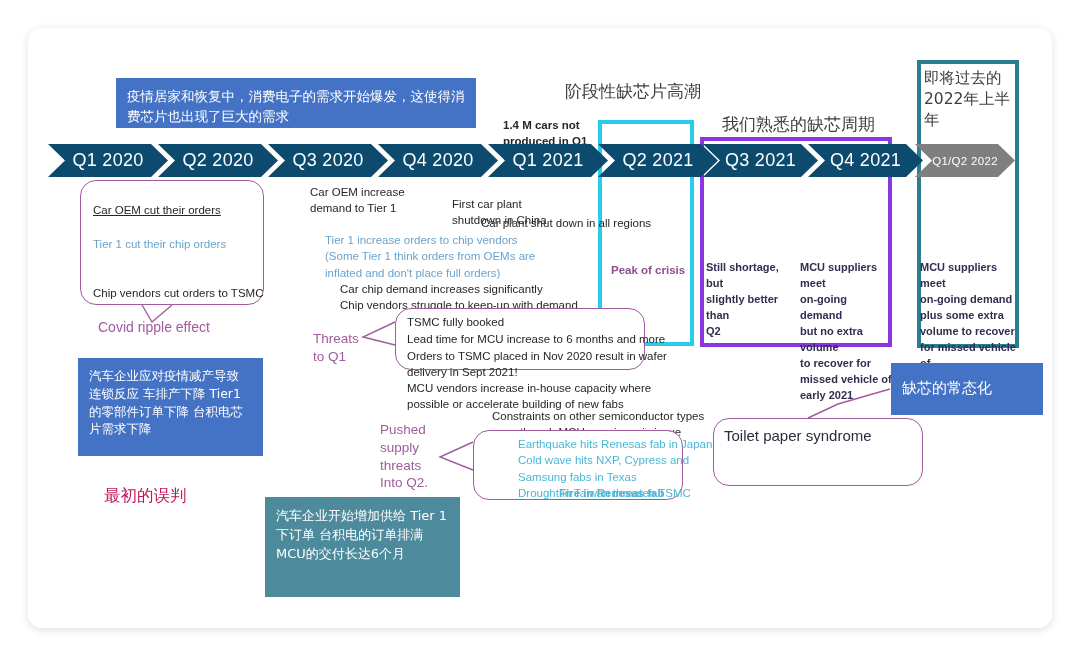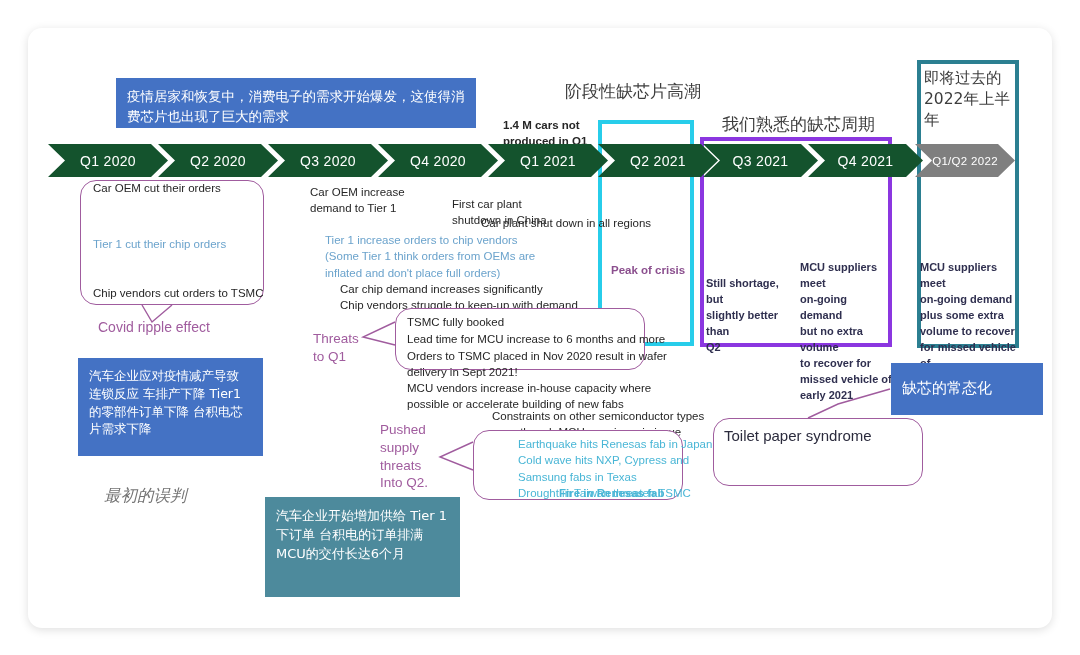--- a/index.html
+++ b/index.html
@@ -10,23 +10,23 @@
   #canvas{position:absolute;left:0;top:0;width:1080px;height:655px;background:#ffffff;}
 
   .card{
     position:absolute;left:28px;top:28px;width:1024px;height:600px;
     background:#ffffff;border-radius:14px;
     box-shadow:0 2px 10px rgba(0,0,0,0.13);
   }
 
   
   .chev{
-    position:absolute;height:33px;background:#14532d;
+    position:absolute;height:33px;background:#0c4a6e;
     display:flex;align-items:center;justify-content:center;
-    color:#ffffff;font-size:14px;letter-spacing:.3px;white-space:nowrap;
+    color:#ffffff;font-size:18px;letter-spacing:.3px;white-space:nowrap;
     clip-path:polygon(0 0, calc(100% - 17px) 0, 100% 50%, calc(100% - 17px) 100%, 0 100%, 17px 50%);
   }
   .chev.first{
     clip-path:polygon(0 0, calc(100% - 17px) 0, 100% 50%, calc(100% - 17px) 100%, 0 100%, 17px 50%);
   }
   .chev.dark{background:#7f7f7f;}
 
   
   .region{position:absolute;border-style:solid;box-sizing:border-box;background:transparent;}
   .region.cyan{border-color:#27cdea;border-width:4px;}
@@ -60,23 +60,22 @@
   .note.cyanblue{color:#49b6d6;}
   .note.purple{color:#8b4f8e;font-weight:bold;}
   .note.bold{font-weight:bold;}
   .note.dark{color:#262626;}
 
   .tag{
     position:absolute;font-size:14px;line-height:1.35;color:#a05c9e;white-space:pre-line;
   }
 
   .cn-plain{
-    position:absolute;color:#737373;font-size:16.5px;white-space:nowrap;
+    position:absolute;color:#be185d;font-size:16.5px;white-space:nowrap;
     font-family:"DejaVu Sans","Liberation Sans",sans-serif;
-    font-style:italic;
   }
 
   .rb{position:absolute;font-size:11px;line-height:1.45;color:#2f2f4f;font-weight:bold;white-space:pre-line;}
 
   svg.overlay{position:absolute;left:0;top:0;width:1080px;height:655px;pointer-events:none;}
   .ttl-bold{font-weight:normal;font-size:15px;color:#2b2b3d;}
   .ttl-sub{font-size:10.5px;line-height:1.4;color:#3a3a4a;white-space:pre-line;}
 </style>
 </head>
 <body>
@@ -104,21 +103,21 @@
   <div class="chev" style="left:158px;top:144px;width:120px;">Q2 2020</div>
   <div class="chev" style="left:268px;top:144px;width:120px;">Q3 2020</div>
   <div class="chev" style="left:378px;top:144px;width:120px;">Q4 2020</div>
   <div class="chev" style="left:488px;top:144px;width:120px;">Q1 2021</div>
   <div class="chev" style="left:598px;top:144px;width:120px;">Q2 2021</div>
   <div class="chev" style="left:703px;top:144px;width:115px;">Q3 2021</div>
   <div class="chev" style="left:808px;top:144px;width:115px;">Q4 2021</div>
   <div class="chev dark" style="left:915px;top:144px;width:100px;font-size:11.5px;">Q1/Q2 2022</div>
 
   <div class="bubble" style="left:80px;top:180px;width:184px;height:125px;"></div>
-  <div class="note dark" style="left:93px;top:180px;">Car OEM cut their orders</div>
+  <div class="note dark" style="left:93px;top:202px;text-decoration:underline;">Car OEM cut their orders</div>
   <div class="note blue" style="left:93px;top:236px;">Tier 1 cut their chip orders</div>
   <div class="note dark" style="left:93px;top:285px;">Chip vendors cut orders to TSMC</div>
   <div class="tag" style="left:98px;top:318px;">Covid ripple effect</div>
 
   <div class="note dark" style="left:310px;top:184px;">Car OEM increase
 demand to Tier 1</div>
   <div class="note dark" style="left:452px;top:196px;">First car plant
 shutdown in China</div>
   <div class="note dark" style="left:481px;top:215px;">Car plant shut down in all regions</div>
   <div class="note blue" style="left:325px;top:232px;">Tier 1 increase orders to chip vendors
@@ -149,21 +148,21 @@
 Into Q2.</div>
   <div class="note cyanblue" style="left:518px;top:436px;">Earthquake hits Renesas fab in Japan
 Cold wave hits NXP, Cypress and
 Samsung fabs in Texas
 Drought in Taiwan threaten TSMC</div>
   <div class="note cyanblue bold" style="left:559px;top:485px;">Fire in Renesas fab</div>
 
   <div class="bubble" style="left:713px;top:418px;width:210px;height:68px;"></div>
   <div class="ttl-bold" style="position:absolute;left:724px;top:427px;">Toilet paper syndrome</div>
 
-  <div class="rb" style="left:706px;top:260px;width:86px;margin-top:16px;">Still shortage, but
+  <div class="rb" style="left:706px;top:260px;width:86px;">Still shortage, but
 slightly better than
 Q2</div>
   <div class="rb" style="left:800px;top:260px;width:92px;">MCU suppliers meet
 on-going demand
 but no extra volume
 to recover for
 missed vehicle of
 early 2021</div>
   <div class="rb" style="left:920px;top:260px;width:98px;">MCU suppliers meet
 on-going demand

